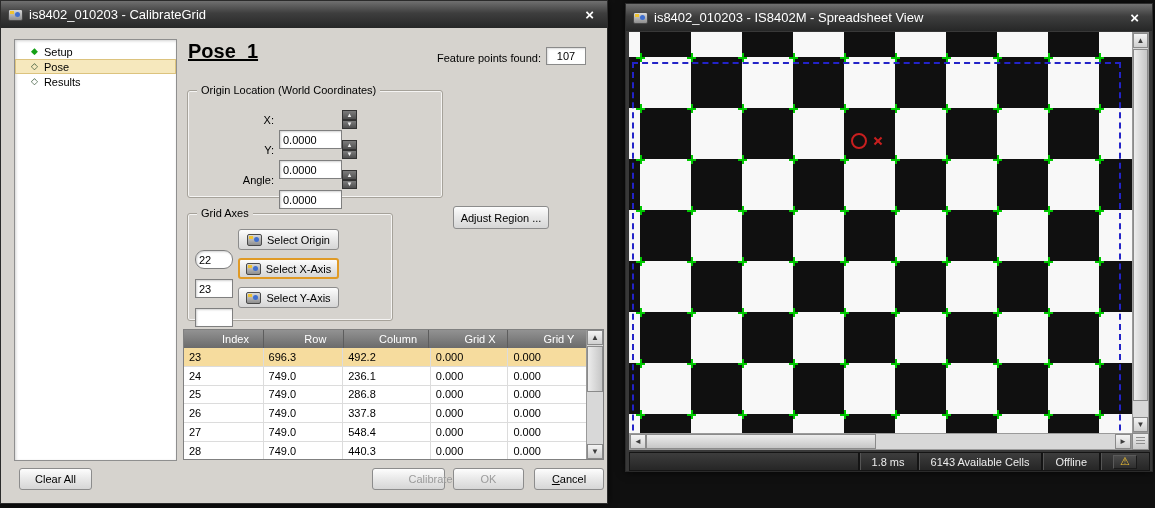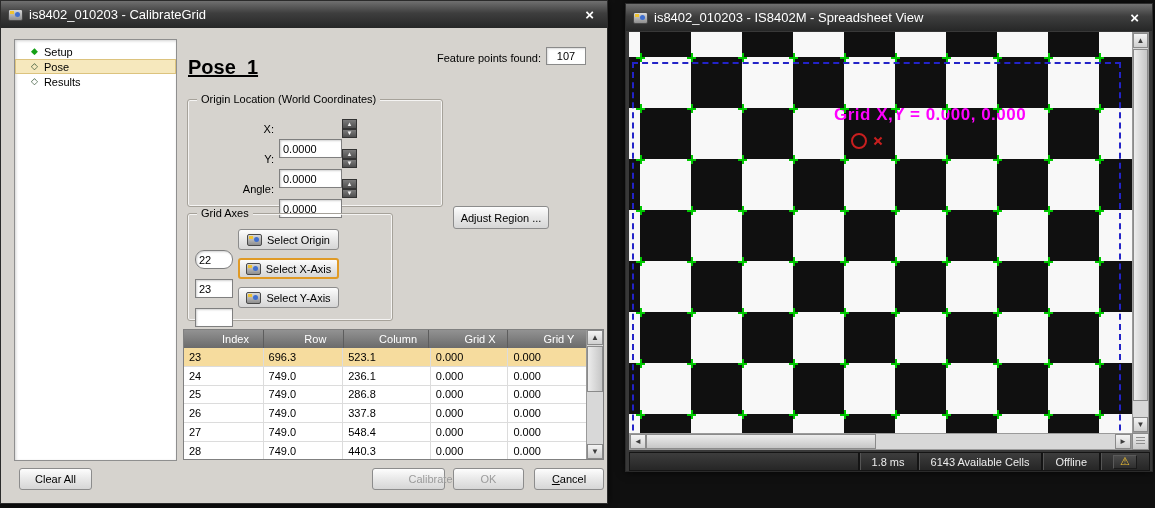--- a/index.html
+++ b/index.html
@@ -20,27 +20,27 @@
 .icon-folder{position:relative;display:inline-block;width:14px;height:10px;background:linear-gradient(#ffe27a,#ecba3e);border:1px solid #97701a;border-radius:1px;flex:none;}
 .icon-folder::before{content:"";position:absolute;top:-4px;left:-1px;width:6px;height:3px;background:#ecba3e;border:1px solid #97701a;border-bottom:none;}
 
 #tree{position:absolute;left:13px;top:11px;width:163px;height:422px;background:#fff;border:1px solid #8f8f8f;box-shadow:inset 1px 1px 3px rgba(0,0,0,.18);padding-top:4px;}
 .tree-item{display:flex;align-items:center;gap:6px;height:15px;padding-left:16px;font-size:11px;color:#000;}
 .tree-item.selected{background:#f6e8bd;box-shadow:inset 0 0 0 1px #dcc37e;}
 .diamond{font-size:9px;line-height:9px;flex:none;}
 .dsolid{color:#15a015;}
 .dhollow{color:#2f4f2f;}
 
-#pose-heading{position:absolute;left:187px;top:28px;font-size:20px;font-weight:bold;text-decoration:underline;white-space:pre;color:#000;}
+#pose-heading{position:absolute;left:187px;top:12px;font-size:20px;font-weight:bold;text-decoration:underline;white-space:pre;color:#000;}
 #fp-label{position:absolute;left:412px;top:24px;width:128px;font-size:11px;text-align:right;color:#000;}
 #fp-value{position:absolute;left:545px;top:19px;width:40px;height:18px;background:#fff;border:1px solid #8a8a8a;box-shadow:inset 1px 1px 2px rgba(0,0,0,.15);font-size:11px;display:flex;align-items:center;justify-content:center;}
 
 .group{position:absolute;border:1px solid #a6a29a;border-radius:3px;box-shadow:inset 0 0 0 1px rgba(255,255,255,.75);}
 .group-legend{position:absolute;top:-7px;left:9px;background:#d6d3ce;padding:0 4px;font-size:11px;white-space:nowrap;color:#000;}
-#origin-group{left:186px;top:71px;width:256px;height:108px;}
+#origin-group{left:186px;top:62px;width:256px;height:108px;}
 #acquire-group{left:452px;top:57px;width:136px;height:112px;}
 #gridaxes-group{left:186px;top:185px;width:206px;height:108px;}
 .frm-label{position:absolute;font-size:11px;text-align:right;width:80px;left:6px;color:#000;}
 .txt{position:absolute;background:#fff;border:1px solid #7f7f7f;box-shadow:inset 1px 1px 2px rgba(0,0,0,.18);font-size:11px;padding:0 3px;font-family:inherit;outline:none;margin-top:20px;}
 .spin{position:absolute;width:15px;display:flex;flex-direction:column;}
 .spin-btn{flex:1;display:flex;align-items:center;justify-content:center;background:linear-gradient(#7c7c7c,#4f4f4f);border:1px solid #333;color:#f0f0f0;font-size:6px;line-height:6px;}
 
 .btn{position:absolute;display:flex;align-items:center;justify-content:center;gap:5px;background:linear-gradient(#fdfdfd,#eaeaea 45%,#d6d6d6);border:1px solid #8c8c8c;border-radius:3px;font-size:11px;color:#000;font-family:inherit;}
 .btn.disabled{color:#9b9b9b;}
 .btn.hl{border:2px solid #e09a25;}
@@ -170,21 +170,21 @@
           <span class="th cw0">Index</span>
           <span class="th cw1">Row</span>
           <span class="th cw2">Column</span>
           <span class="th cw3">Grid X</span>
           <span class="th cw4">Grid Y</span>
         </div>
         <div id="table-body">
             <div class="trow sel">
               <span class="tcell cw0">23</span>
               <span class="tcell cw1">696.3</span>
-              <span class="tcell cw2">523.1</span>
+              <span class="tcell cw2">492.2</span>
               <span class="tcell cw3">0.000</span>
               <span class="tcell cw4">0.000</span>
             </div>
             <div class="trow">
               <span class="tcell cw0">24</span>
               <span class="tcell cw1">749.0</span>
               <span class="tcell cw2">236.1</span>
               <span class="tcell cw3">0.000</span>
               <span class="tcell cw4">0.000</span>
             </div>
@@ -243,21 +243,20 @@
 <div class="win" id="sheet">
   <div class="titlebar">
     <span class="icon-cam"></span>
     <span class="title-text">is8402_010203 - IS8402M - Spreadsheet View</span>
     <span class="close-btn">×</span>
   </div>
   <div id="sheet-body">
 
     <div id="image-area">
       <div id="region-box" style="border-color: rgb(35, 35, 200);"></div>
-      <span id="grid-label" style="color: rgb(255, 0, 255);">Grid X,Y = 0.000, 0.000</span>
       <span id="origin-circle"></span>
       <span id="origin-x"></span>
     <span class="cross" style="left: 11px; top: 25px; color: rgb(0, 200, 0);"></span>
         <span class="cross" style="left: 62px; top: 25px; color: rgb(0, 200, 0);"></span>
         <span class="cross" style="left: 113px; top: 25px; color: rgb(0, 200, 0);"></span>
         <span class="cross" style="left: 164px; top: 25px; color: rgb(0, 200, 0);"></span>
         <span class="cross" style="left: 215px; top: 25px; color: rgb(0, 200, 0);"></span>
         <span class="cross" style="left: 266px; top: 25px; color: rgb(0, 200, 0);"></span>
         <span class="cross" style="left: 317px; top: 25px; color: rgb(0, 200, 0);"></span>
         <span class="cross" style="left: 368px; top: 25px; color: rgb(0, 200, 0);"></span>

